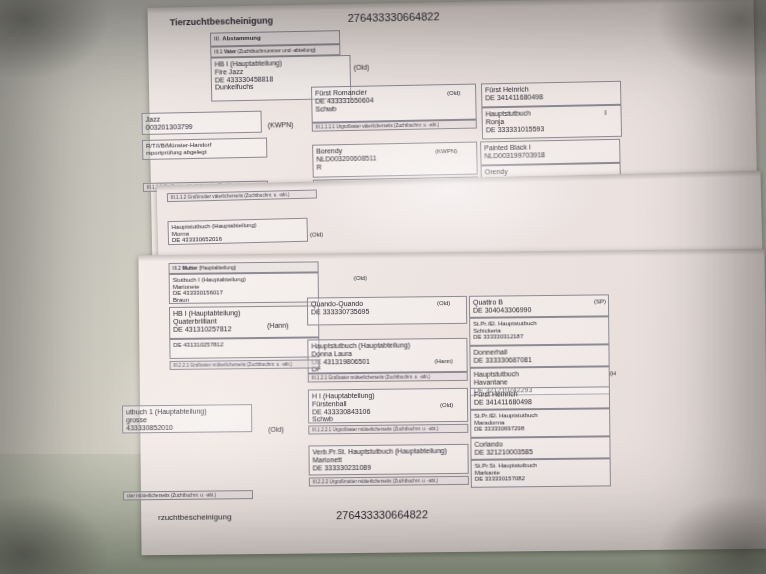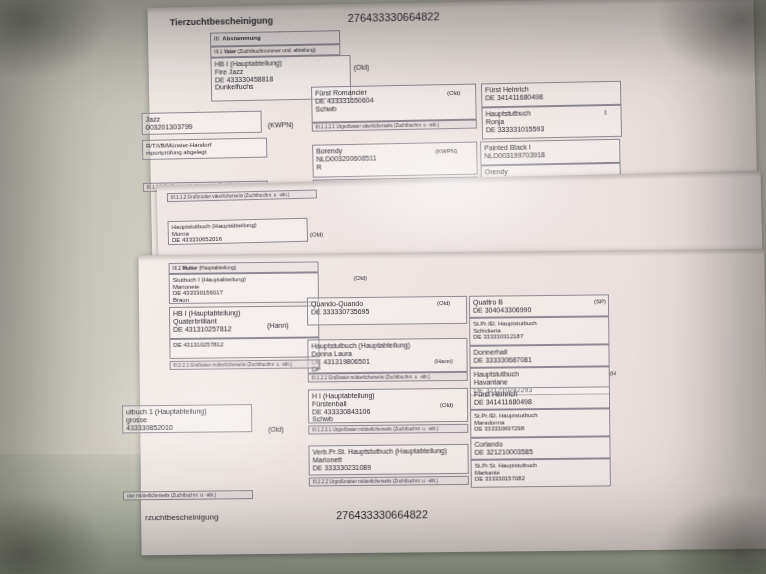--- a/index.html
+++ b/index.html
@@ -315,21 +315,21 @@
     <div class="bar" style="left:168px;top:224px;width:160px;height:9px;">III.2.2.2 Urgroßmutter mütterlicherseits (Zuchtbuchnr. u. -abt.)</div>
 
     <div class="box t7" style="left:-18px;top:150px;width:130px;height:28px;">
       <div>utbuch 1 (Hauptabteilung)</div>
       <div>grosse</div>
       <div>433330852010</div>
     </div>
     <div class="plain t7" style="left:128px;top:172px;">(Old)</div>
     <div class="bar" style="left:-18px;top:236px;width:130px;height:9px;">uter mütterlicherseits (Zuchtbuchnr. u. -abt.)</div>
 
-    <div class="plain t8" style="left:4px;top:258px;">rzuchtbescheinigung</div>
+    <div class="plain t8" style="left:17px;top:258px;">rzuchtbescheinigung</div>
     <div class="plain t11" style="left:195px;top:256px;">276433330664822</div>
   </div>
 
   <div class="glare" style="left:300px;top:120px;width:300px;height:140px;"></div>
   <div class="glare" style="left:90px;top:330px;width:260px;height:160px;opacity:.5;"></div>
 
   <div class="corner-dark cd1"></div>
   <div class="corner-dark cd2"></div>
   <div class="corner-dark cd3"></div>
   <div class="corner-dark cd4"></div>

